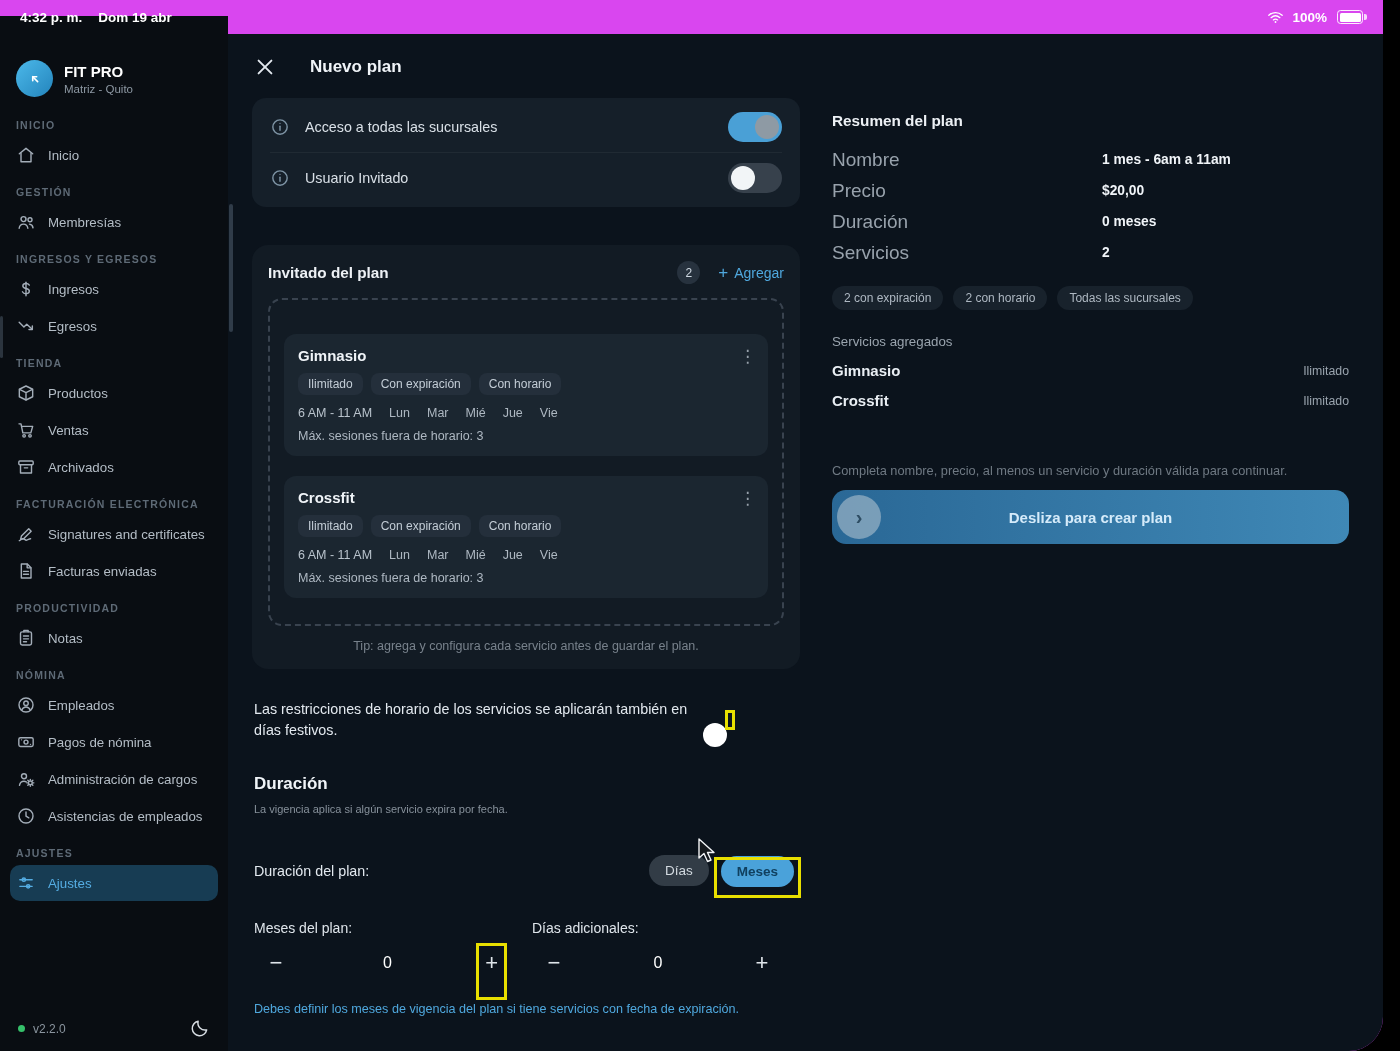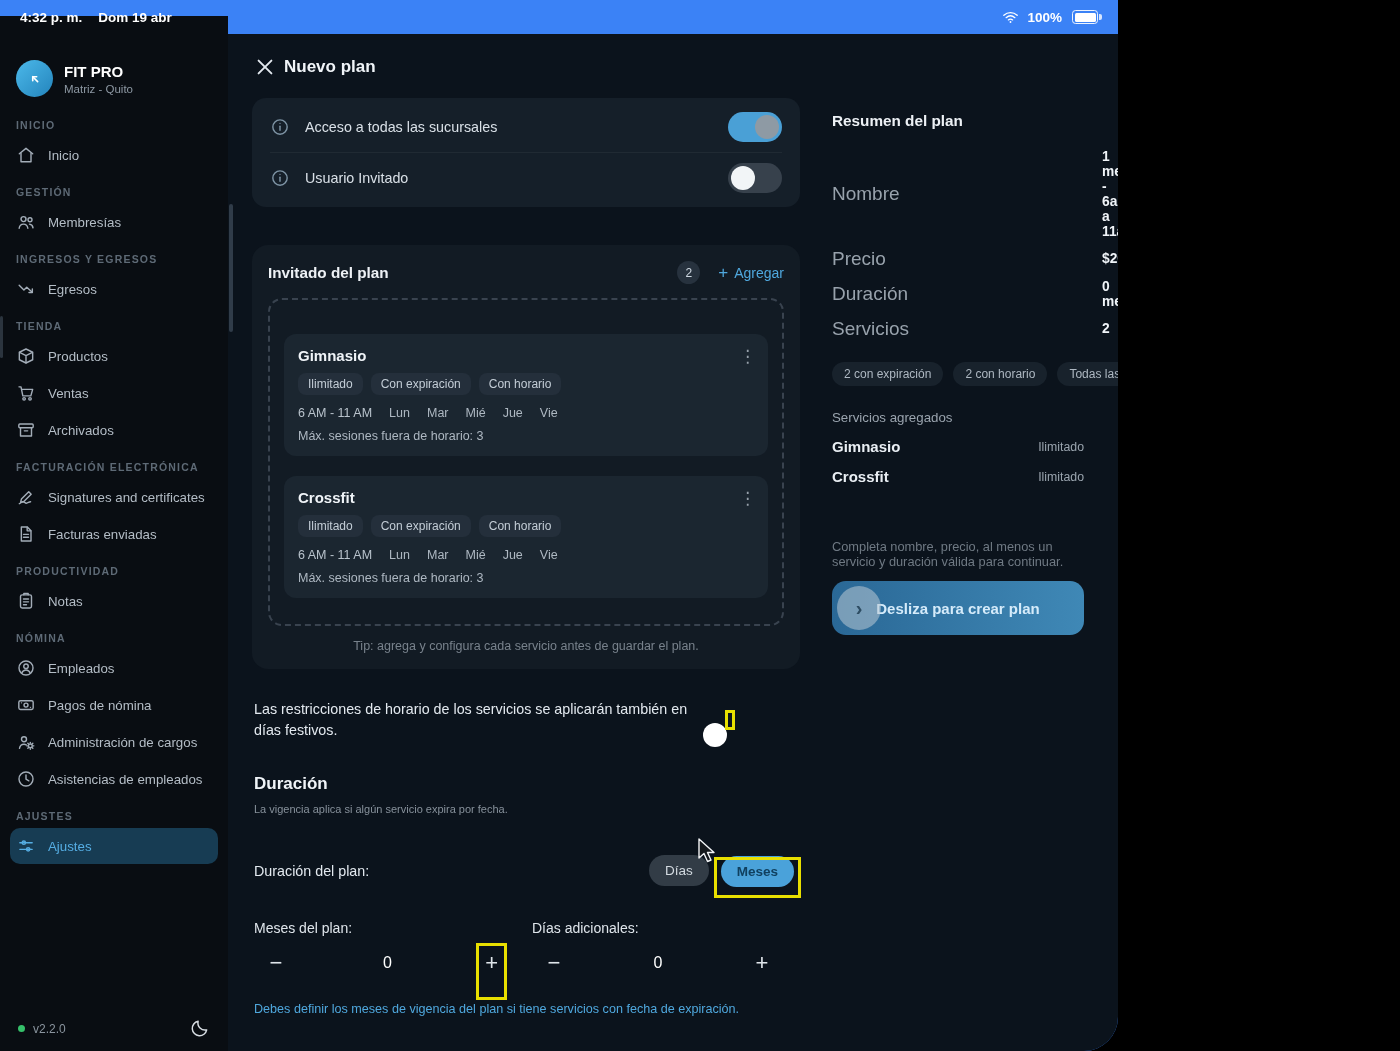--- a/index.html
+++ b/index.html
@@ -1,17 +1,17 @@
 <!DOCTYPE html>
 <html><head>
 <meta charset="utf-8">
 <style>
   html,body{margin:0;padding:0;background:#000;}
   body{font-family:"Liberation Sans","DejaVu Sans",sans-serif;}
-  .screen{position:relative;width:1118px;height:1051px;background:#3b82f6;overflow:hidden;
+  .screen{position:relative;width:1383px;height:1051px;background:#d946ef;overflow:hidden;
           border-bottom-right-radius:34px;color:#e8edf2;}
   
   .statusbar{position:absolute;top:0;left:0;right:0;height:34px;display:flex;align-items:center;
              justify-content:space-between;padding:0 20px;box-sizing:border-box;font-size:13.5px;
              font-weight:700;color:#fff;z-index:9;}
   .sb-left{display:flex;gap:16px;}
   .sb-right{display:flex;gap:8px;align-items:center;}
   .wifi{width:17px;height:17px;color:#fff;}
   .batt{position:relative;width:24px;height:12px;border:1.5px solid rgba(255,255,255,.9);
         border-radius:3.5px;margin-left:2px;}
@@ -35,21 +35,21 @@
   .icn svg{width:100%;height:100%;display:block;}
   .side-footer{position:absolute;left:0;right:0;bottom:12px;display:flex;align-items:center;
                justify-content:space-between;padding:0 18px;}
   .ver{display:flex;align-items:center;gap:8px;color:#8a949e;font-size:12px;}
   .ver .dot{width:7px;height:7px;border-radius:50%;background:#35c06a;}
   .moon{width:21px;height:21px;color:#d7dde3;cursor:pointer;}
   .side-scroll{position:absolute;left:0;top:300px;width:3px;height:42px;background:#2b343e;border-radius:2px;}
   
   .main{position:absolute;left:228px;top:34px;right:0;bottom:0;background:#0b131c;}
   .scroll-thumb{position:absolute;left:1px;top:170px;width:4px;height:128px;background:#303c49;border-radius:2px;}
-  .page-header{display:flex;align-items:center;gap:8px;padding:22px 0 0 26px;}
+  .page-header{display:flex;align-items:center;gap:34px;padding:22px 0 0 26px;}
   .close{width:22px;height:22px;color:#e3e9ef;cursor:pointer;}
   .page-title{font-size:17px;font-weight:600;color:#f0f4f8;}
   .cols{display:flex;gap:32px;padding:20px 34px 0 24px;box-sizing:border-box;}
   .left-col{width:548px;flex:0 0 auto;}
   .right-col{flex:1;padding-top:14px;min-width:0;}
   
   .card{background:#151f29;border-radius:14px;}
   .toggles-card{padding:4px 18px;}
   .toggle-row{display:flex;align-items:center;gap:15px;height:50px;}
   .toggle-row.sep{border-top:1px solid rgba(255,255,255,.05);}
@@ -199,20 +199,29 @@
           </span>
         <span>Membresías</span>
       </div>
     </div>
 
     <div>
       <div class="side-title">INGRESOS Y EGRESOS</div>
       <div class="side-item">
         <span class="icn">
             <svg viewBox="0 0 24 24" fill="none" stroke="currentColor" stroke-width="1.7" stroke-linecap="round" stroke-linejoin="round">
+              <path d="M12 3.8v16.4"></path>
+              <path d="M16 7.3c-.9-1.3-2.3-1.9-4-1.9-2.2 0-3.8 1.2-3.8 3 0 4 7.8 2.1 7.8 6.1 0 1.9-1.7 3.1-4 3.1-2 0-3.5-.8-4.3-2.3"></path>
+            </svg>
+          </span>
+        <span>Ingresos</span>
+      </div>
+      <div class="side-item">
+        <span class="icn">
+            <svg viewBox="0 0 24 24" fill="none" stroke="currentColor" stroke-width="1.7" stroke-linecap="round" stroke-linejoin="round">
               <path d="M3.8 7.5l5.7 5.7 3.4-3.4 6.6 6.2"></path>
               <path d="M15.6 16.2h4v-4.2"></path>
             </svg>
           </span>
         <span>Egresos</span>
       </div>
     </div>
 
     <div>
       <div class="side-title">TIENDA</div>

